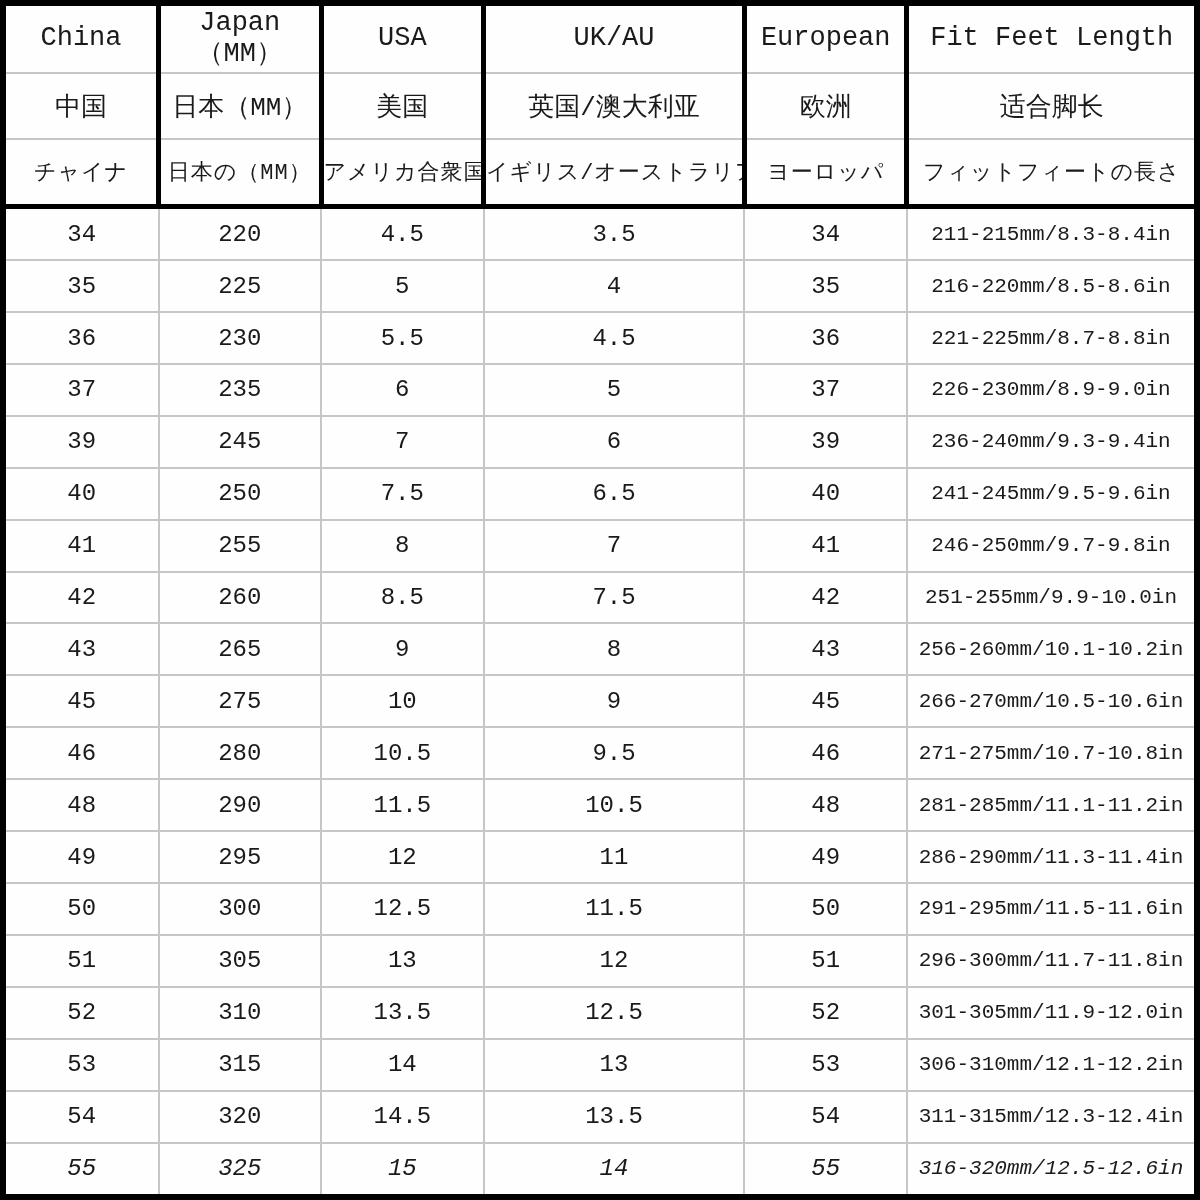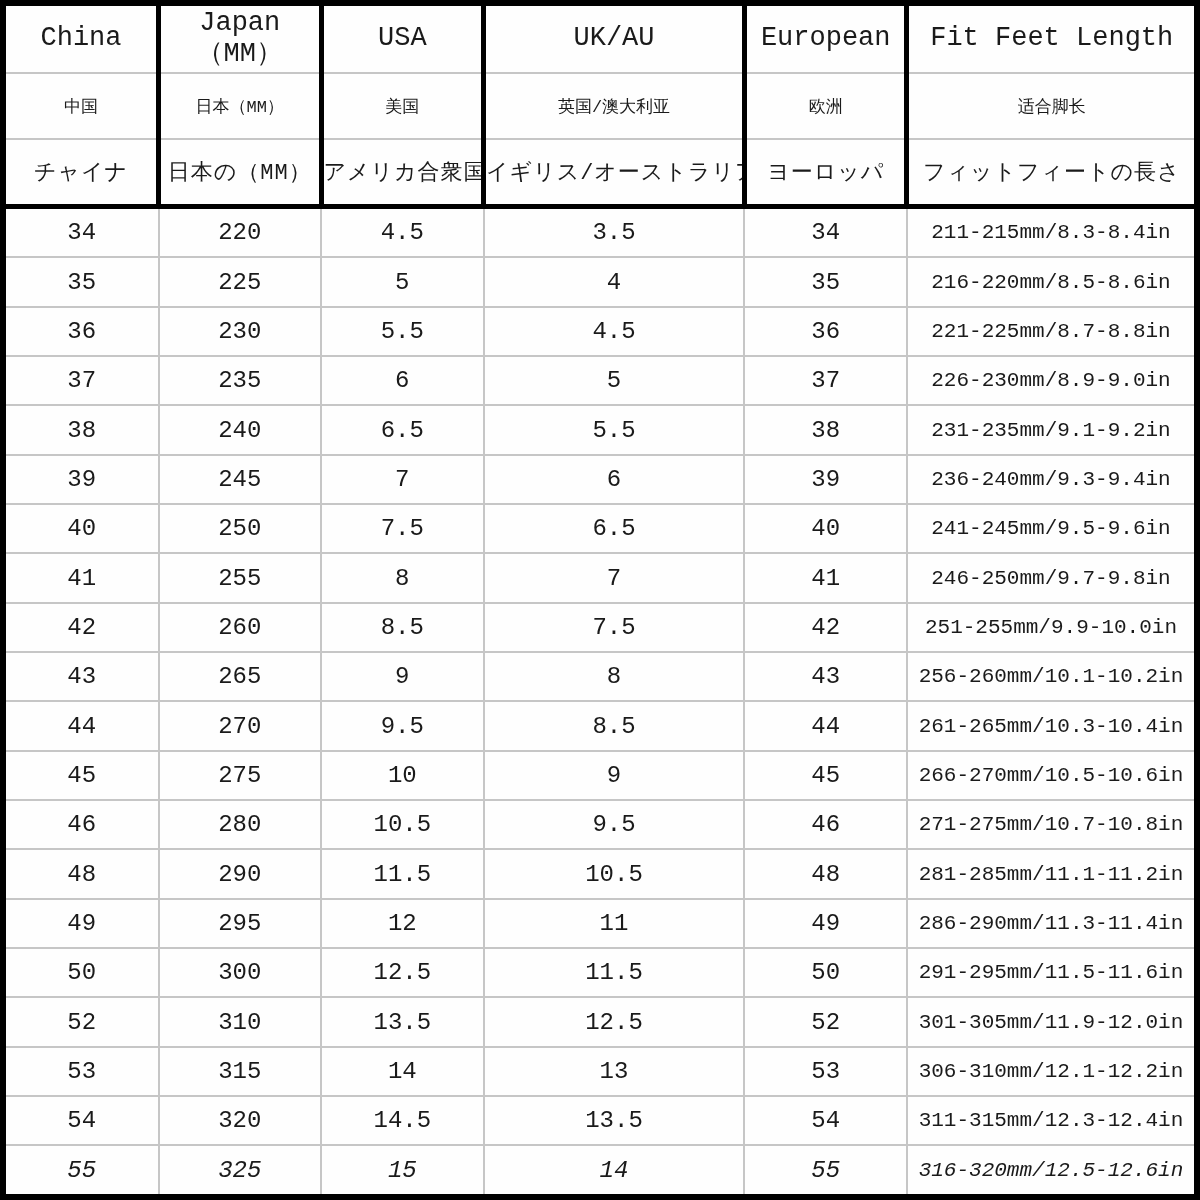--- a/index.html
+++ b/index.html
@@ -27,21 +27,21 @@
     vertical-align: middle;
     border-left: 5px solid #000000;
     border-right: 5px solid #000000;
     border-top: 2px solid #c6c6c6;
     border-bottom: 2px solid #c6c6c6;
     overflow: hidden;
     white-space: nowrap;
     padding: 0;
   }
   thead tr.hdr-en td { border-top: none; height: 66px; font-size: 27px; }
-  thead tr.hdr-zh td { height: 64px; font-size: 17px; }
+  thead tr.hdr-zh td { height: 64px; font-size: 26px; }
   thead tr.hdr-ja td {
     height: 64px;
     font-size: 22px;
     letter-spacing: 1px;
     border-bottom: 5px solid #000000;
     margin-top: 36px;
   }
   .hdr-stack { line-height: 1.15; }
   .hdr-sub { display: block; }
   .hdr-sub:empty { display: none; }
@@ -139,28 +139,20 @@
       </tr>
       <tr>
         <td>37</td>
         <td>235</td>
         <td>6</td>
         <td>5</td>
         <td>37</td>
         <td class="col-fit">226-230mm/8.9-9.0in</td>
       </tr>
       <tr>
-        <td>38</td>
-        <td>240</td>
-        <td>6.5</td>
-        <td>5.5</td>
-        <td>38</td>
-        <td class="col-fit">231-235mm/9.1-9.2in</td>
-      </tr>
-      <tr>
         <td>39</td>
         <td>245</td>
         <td>7</td>
         <td>6</td>
         <td>39</td>
         <td class="col-fit">236-240mm/9.3-9.4in</td>
       </tr>
       <tr>
         <td>40</td>
         <td>250</td>
@@ -187,28 +179,20 @@
       </tr>
       <tr>
         <td>43</td>
         <td>265</td>
         <td>9</td>
         <td>8</td>
         <td>43</td>
         <td class="col-fit">256-260mm/10.1-10.2in</td>
       </tr>
       <tr>
-        <td>44</td>
-        <td>270</td>
-        <td>9.5</td>
-        <td>8.5</td>
-        <td>44</td>
-        <td class="col-fit">261-265mm/10.3-10.4in</td>
-      </tr>
-      <tr>
         <td>45</td>
         <td>275</td>
         <td>10</td>
         <td>9</td>
         <td>45</td>
         <td class="col-fit">266-270mm/10.5-10.6in</td>
       </tr>
       <tr>
         <td>46</td>
         <td>280</td>
@@ -235,20 +219,28 @@
       </tr>
       <tr>
         <td>50</td>
         <td>300</td>
         <td>12.5</td>
         <td>11.5</td>
         <td>50</td>
         <td class="col-fit">291-295mm/11.5-11.6in</td>
       </tr>
       <tr>
+        <td>51</td>
+        <td>305</td>
+        <td>13</td>
+        <td>12</td>
+        <td>51</td>
+        <td class="col-fit">296-300mm/11.7-11.8in</td>
+      </tr>
+      <tr>
         <td>52</td>
         <td>310</td>
         <td>13.5</td>
         <td>12.5</td>
         <td>52</td>
         <td class="col-fit">301-305mm/11.9-12.0in</td>
       </tr>
       <tr>
         <td>53</td>
         <td>315</td>

